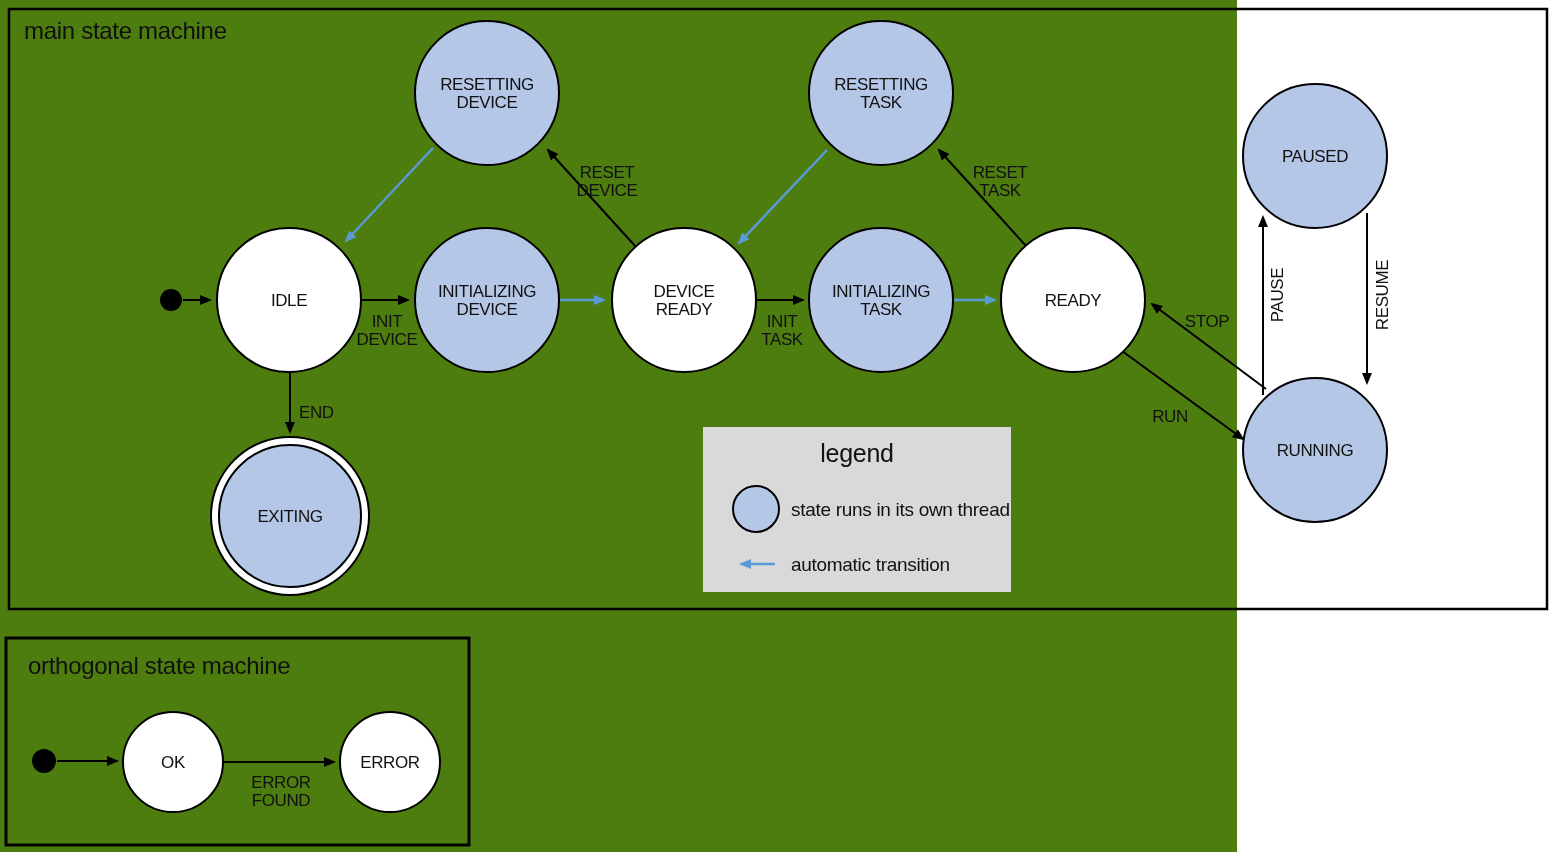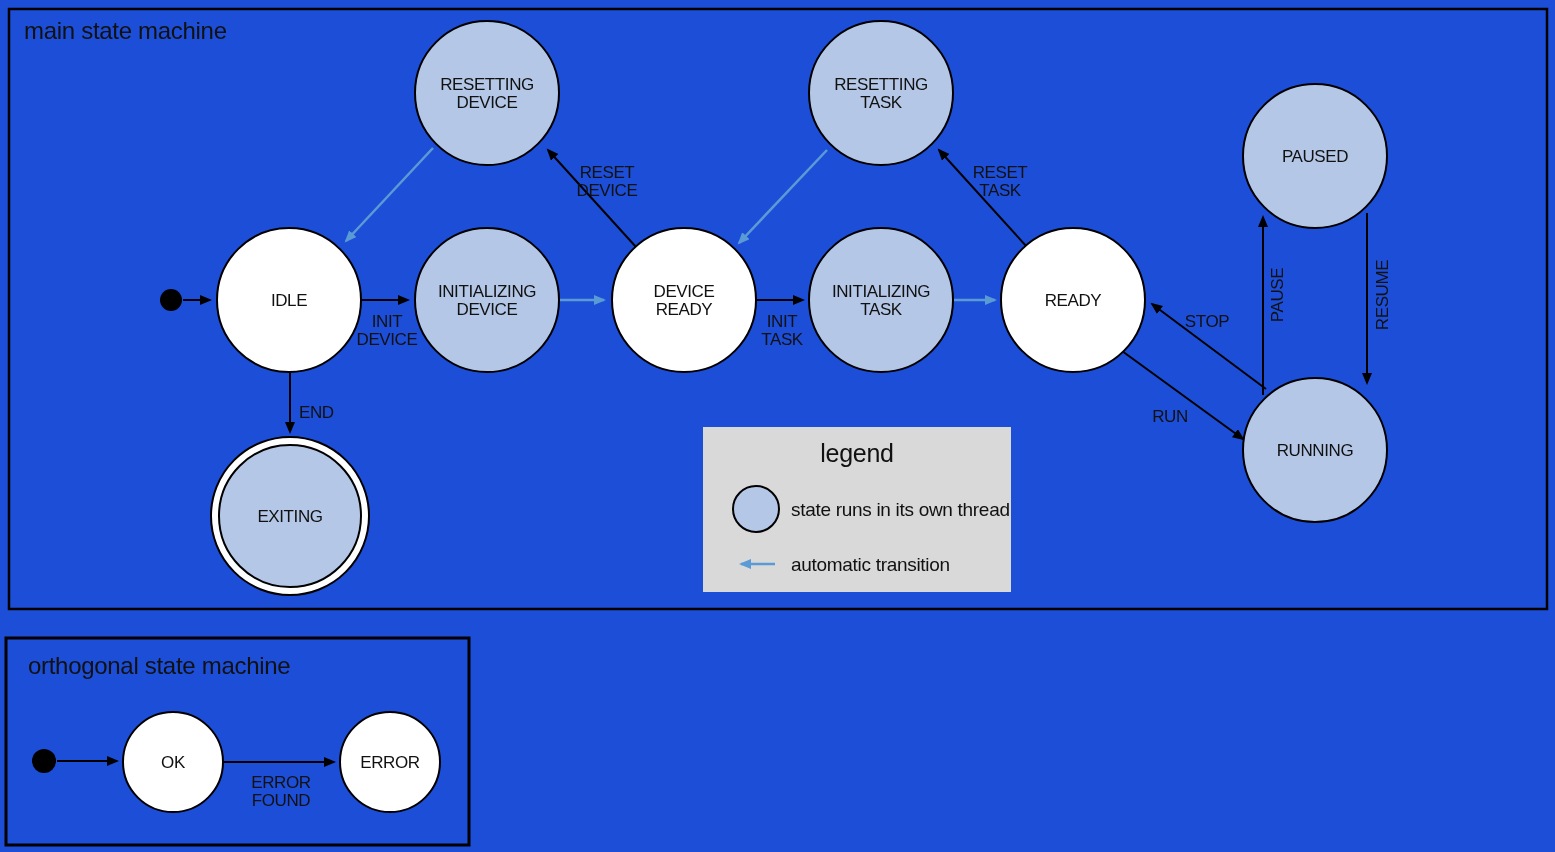--- a/index.html
+++ b/index.html
@@ -3,23 +3,23 @@
 <meta charset="utf-8">
 <style>
   html, body {
     margin: 0;
     padding: 0;
     background: #ffffff;
     font-family: "Liberation Sans", sans-serif;
   }
   .stage {
     position: relative;
-    width: 1555px;
+    width: 1237px;
     height: 852px;
-    background: #1d4ed8;
+    background: #4d7c0f;
   }
   svg { display: block; }
 
   .frame {
     fill: none;
     stroke: #000000;
     stroke-width: 2.5;
   }
   .state-plain {
     fill: #ffffff;

